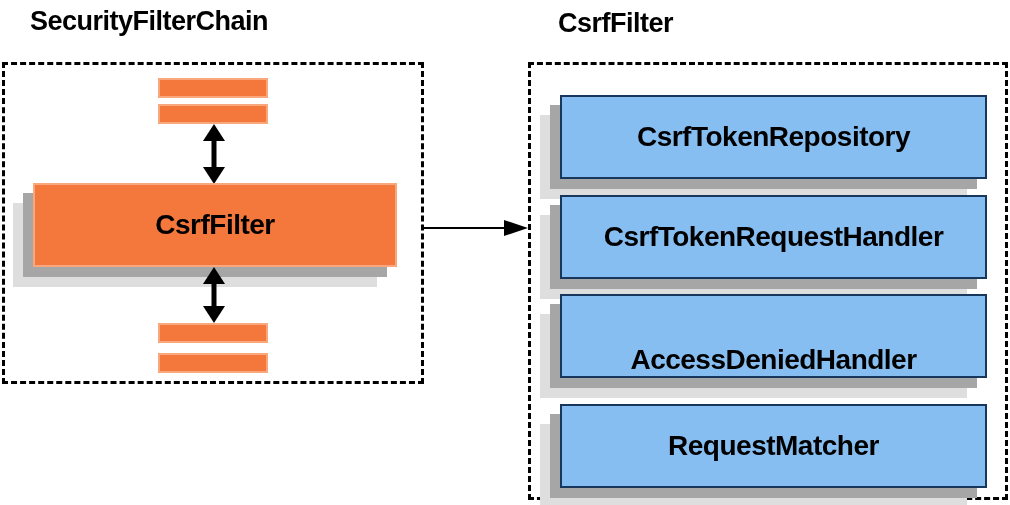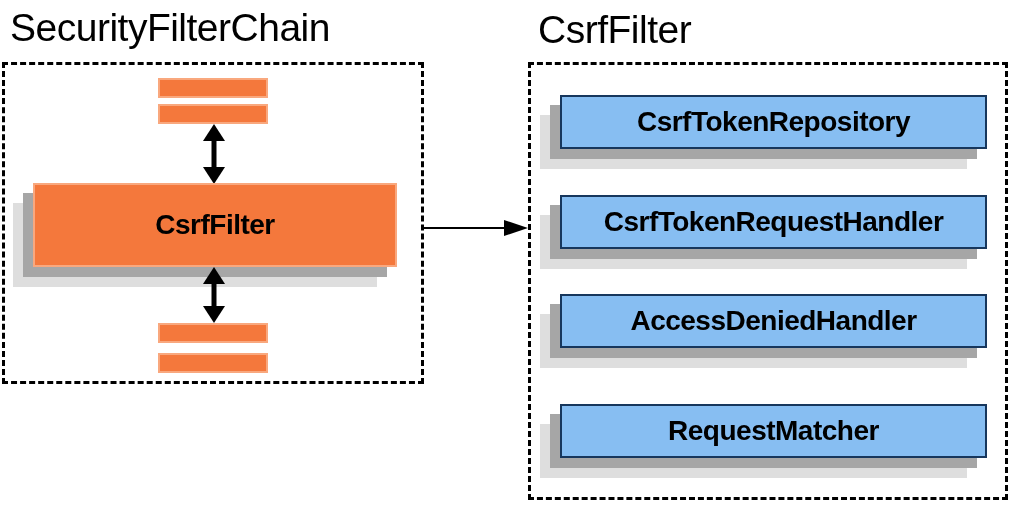--- a/index.html
+++ b/index.html
@@ -6,22 +6,22 @@
   html, body { background: #ffffff; }
   body {
     width: 1010px; height: 505px;
     position: relative; overflow: hidden;
     font-family: "Liberation Sans", "DejaVu Sans", sans-serif;
     color: #000;
   }
   .abs { position: absolute; }
 
   .diagram-title {
-    font-size: 39px; font-weight: normal; letter-spacing: -0.5px;
-    white-space: nowrap; color: #000;
+    font-size: 27px; font-weight: bold; letter-spacing: -0.5px;
+    white-space: nowrap; color: #000; margin-left: 20px;
   }
   #title-left  { left: 10px; top: 6px; }
   #title-right { left: 538px; top: 8px; }
 
   .dashed-container {
     border: 3px dashed #000;
     background: transparent;
   }
   #left-container  { left: 2px;  top: 62px; width: 422px; height: 322px; }
   #right-container { left: 528px; top: 62px; width: 480px; height: 438px; }
@@ -43,27 +43,27 @@
     font-size: 28px; font-weight: bold; letter-spacing: -0.5px;
     box-shadow: -10px 10px 0 0 #A6A6A6, -20px 20px 0 0 #DEDEDE;
     text-align: center;
   }
   #csrf-filter-box {
     left: 33px; top: 183px; width: 364px; height: 84px;
     background: #F4783C;
     border: 2px solid #F9A87E;
   }
   .component-box {
-    left: 560px; width: 427px; height: 54px;
+    left: 560px; width: 427px; height: 84px;
     background: #87BEF2;
     border: 2px solid #17375D;
   }
   #component-box-0 { top: 95px; }
   #component-box-1 { top: 195px; }
-  #component-box-2 { top: 294px; }
+  #component-box-2 { top: 294px; align-items: flex-end; }
   #component-box-3 { top: 404px; }
 
   svg { display: block; }
 </style>
 </head>
 <body>
 
 <div class="abs diagram-title" id="title-left">SecurityFilterChain</div>
 
 <div class="abs diagram-title" id="title-right">CsrfFilter</div>

